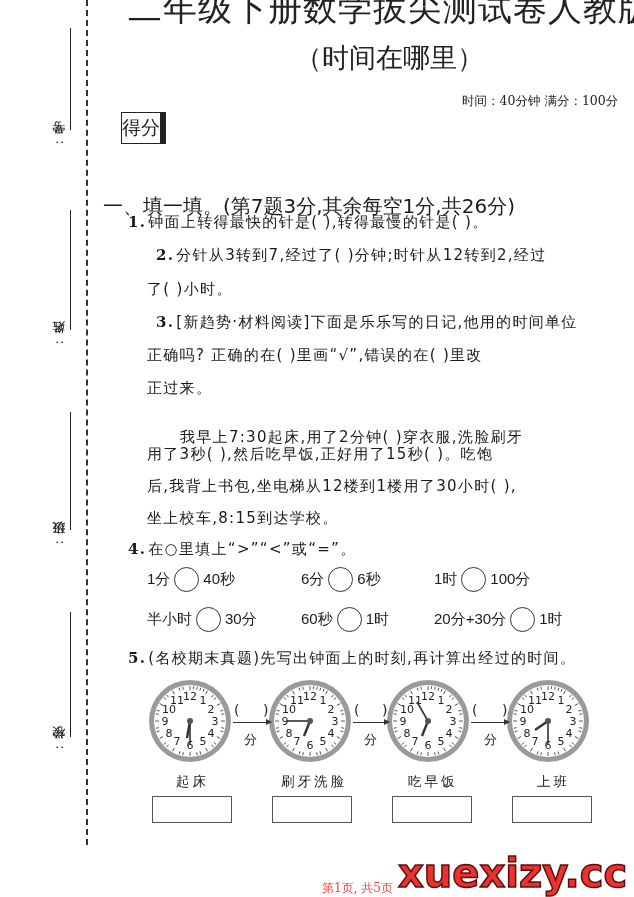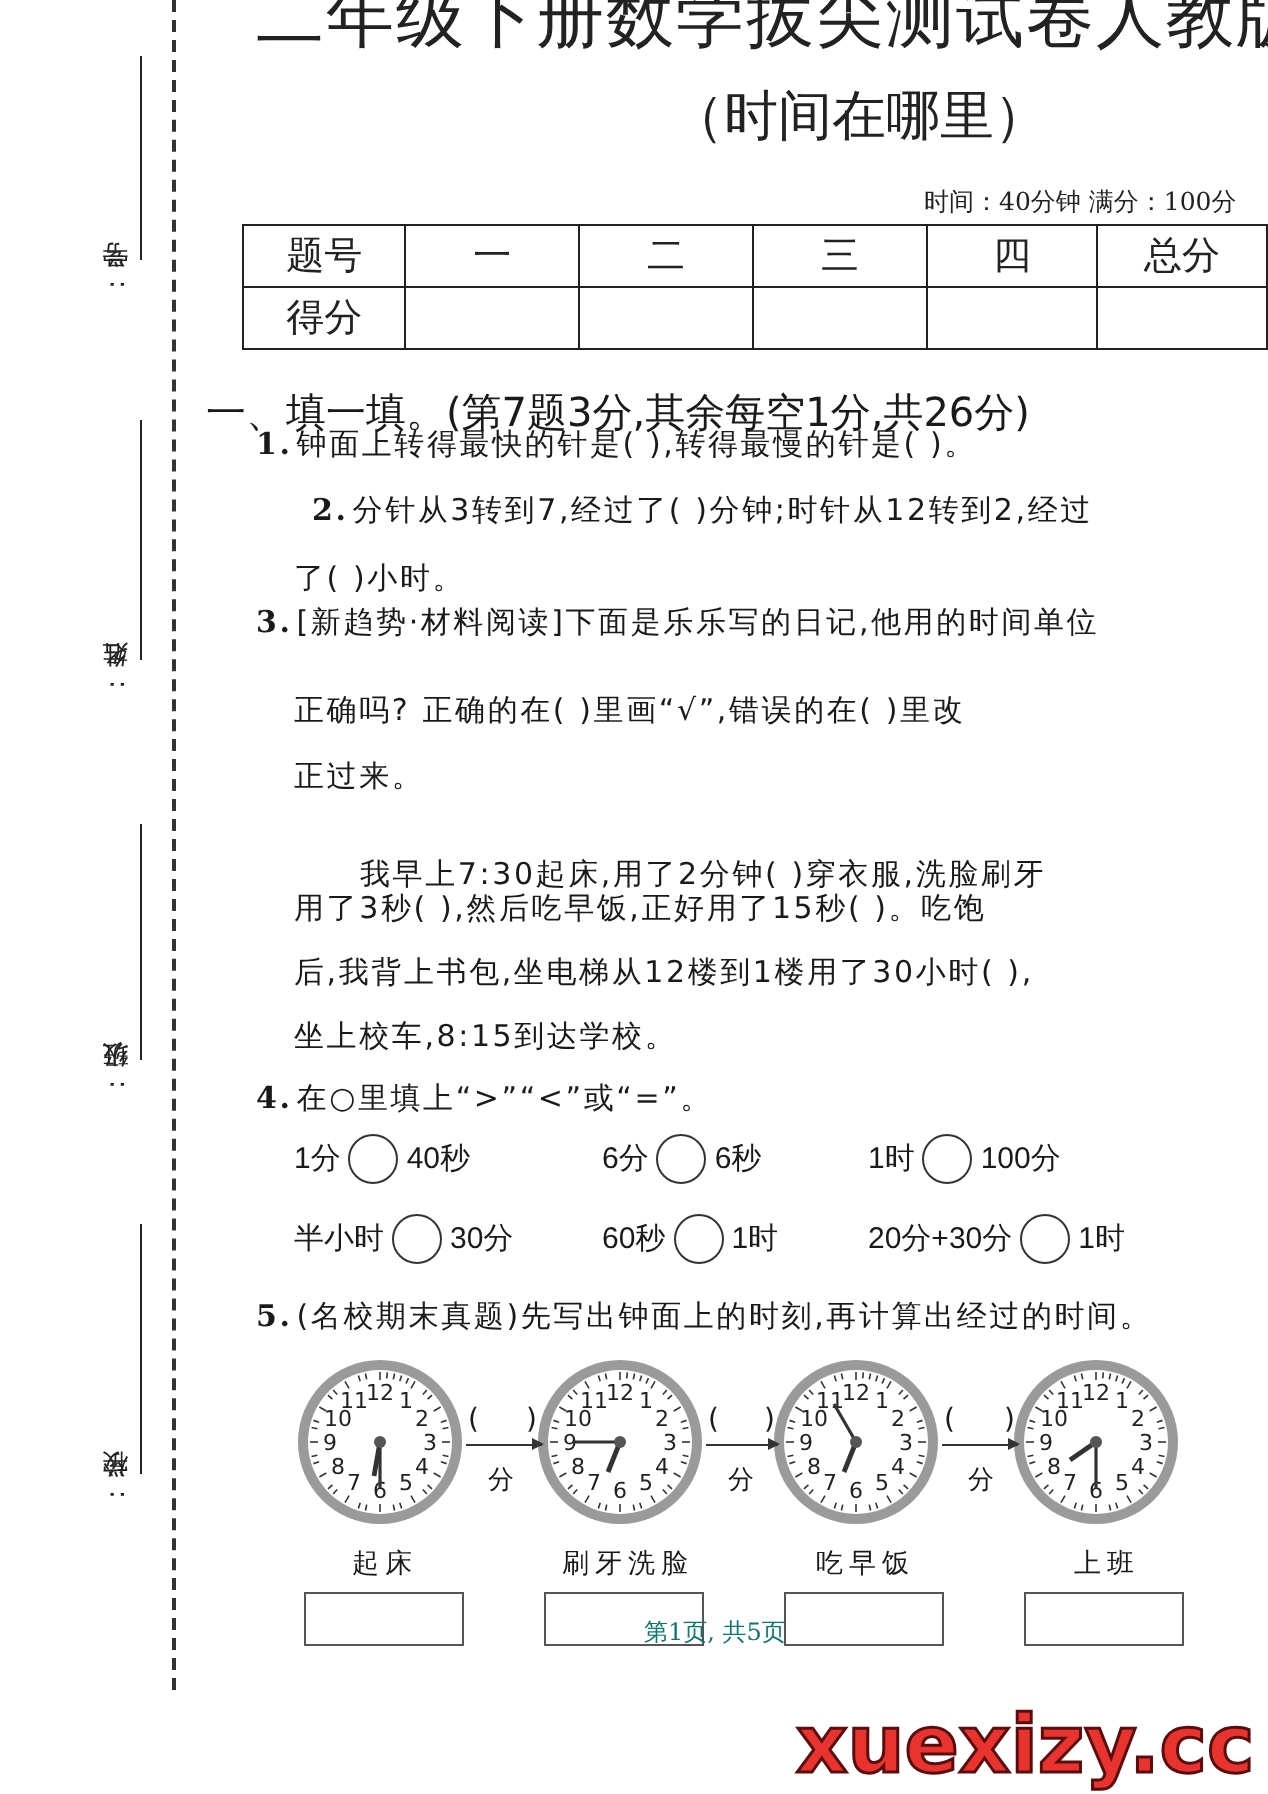--- a/index.html
+++ b/index.html
@@ -10,21 +10,21 @@
   
   .dash-line { position:absolute; left:86px; top:0; width:0; height:845px;
                border-left:2px dashed #333; }
   .side-label { position:absolute; left:50px; writing-mode:vertical-rl; transform:rotate(180deg);
                 font-family:"DejaVu Sans","Liberation Sans",sans-serif; font-size:13px; color:#222; }
   .side-line { position:absolute; left:70px; width:0; border-left:1px solid #222; }
 
   
   .title { left:128px; top:-14px; font-size:34px; white-space:nowrap; letter-spacing:1px;
            font-family:"DejaVu Sans","Liberation Sans",sans-serif; font-weight:300; color:#222; }
-  .subtitle { left:295px; top:40px; font-size:27px; white-space:nowrap; color:#222;margin-left:40px; }
+  .subtitle { left:295px; top:40px; font-size:27px; white-space:nowrap; color:#222; }
   .meta { left:462px; top:93px; font-size:12.5px; white-space:nowrap; color:#222; }
 
   
   table.score { position:absolute; left:121px; top:112px; border-collapse:collapse; }
   table.score td { border:1.5px solid #222; height:30px; text-align:center; font-size:19px;
                    font-family:"DejaVu Sans","Liberation Sans",sans-serif; color:#222; padding:0; }
 
   .section-head { left:103px; top:193px; font-size:20px; font-weight:normal; white-space:nowrap;
                   font-family:"DejaVu Sans","Liberation Sans",sans-serif; }
 
@@ -42,21 +42,21 @@
   .clock { position:absolute; width:86px; height:86px; }
   .clock-label { position:absolute; font-size:13.5px; white-space:nowrap; letter-spacing:3px;
                  font-family:"DejaVu Sans","Liberation Sans",sans-serif; }
   .answer-box { position:absolute; width:78px; height:25px; border:1.2px solid #555; background:#fff; }
   .arrow { position:absolute; height:0; border-top:1px solid #333; }
   .arrow::after { content:""; position:absolute; right:-1px; top:-4px; border-left:6px solid #333;
                   border-top:3.5px solid transparent; border-bottom:3.5px solid transparent; }
   .paren { position:absolute; font-size:14px; font-family:"DejaVu Sans",sans-serif; }
   .unit { position:absolute; font-size:13px; font-family:"DejaVu Sans",sans-serif; }
 
-  .footer { left:322px; top:808px; font-size:12px; color:#0f766e; white-space:nowrap; }
+  .footer { left:322px; top:880px; font-size:12px; color:#ef4444; white-space:nowrap; }
   .watermark { left:398px; top:850px; font-size:40px; font-weight:bold; white-space:nowrap;
                font-family:"DejaVu Sans","Liberation Sans",sans-serif; color:#e8332e;
                -webkit-text-stroke:1.5px #5a0d0d; letter-spacing:0px; }
 </style>
 </head>
 <body>
 
 <div class="dash-line"></div>
 <div>
   <span class="side-label" style="top:140px;">学号:</span>
@@ -68,28 +68,20 @@
   <span class="side-label" style="top:745px;">学校:</span>
   <div class="side-line" style="top:612px;height:125px;"></div>
 </div>
 
 <div class="abs title">二年级下册数学拔尖测试卷人教版</div>
 <div class="abs subtitle">（时间在哪里）</div>
 <div class="abs meta">时间：40分钟  满分：100分</div>
 
 <table class="score">
   <tbody>
-      <tr>
-    <td style="width:82px;">题号</td>
-    <td style="width:88px;">一</td>
-    <td style="width:88px;">二</td>
-    <td style="width:88px;">三</td>
-    <td style="width:86px;">四</td>
-    <td style="width:86px;">总分</td>
-  </tr>
   <tr>
     <td>得分</td>
     <td></td>
     <td></td>
     <td></td>
     <td></td>
     <td></td>
   </tr>
 </tbody>
   </table>
@@ -98,21 +90,21 @@
 
 <div class="q" style="top:213px;">
   <span class="num">1.</span><span>钟面上转得最快的针是(      ),转得最慢的针是(      )。</span>
 </div>
 
 <div class="q" style="top:246px;margin-left:28px;">
   <span class="num">2.</span><span>分针从3转到7,经过了(      )分钟;时针从12转到2,经过</span>
 </div>
 <div class="q indent" style="top:280px;">了(      )小时。</div>
 
-<div class="q" style="top:302px;">
+<div class="q" style="top:313px;margin-left:28px;">
   <span class="num">3.</span><span>[新趋势·材料阅读]下面是乐乐写的日记,他用的时间单位</span>
 </div>
 <div class="q indent" style="top:346px;">正确吗? 正确的在(      )里画“√”,错误的在(      )里改</div>
 <div class="q indent" style="top:379px;">正过来。</div>
 <div class="q" style="left:180px;top:428px;text-align:right;">我早上7:30起床,用了2分钟(      )穿衣服,洗脸刷牙</div>
 <div class="q indent" style="top:445px;">用了3秒(      ),然后吃早饭,正好用了15秒(      )。吃饱</div>
 <div class="q indent" style="top:477px;">后,我背上书包,坐电梯从12楼到1楼用了30小时(      ),</div>
 <div class="q indent" style="top:509px;">坐上校车,8:15到达学校。</div>
 
 <div class="q" style="top:540px;">

